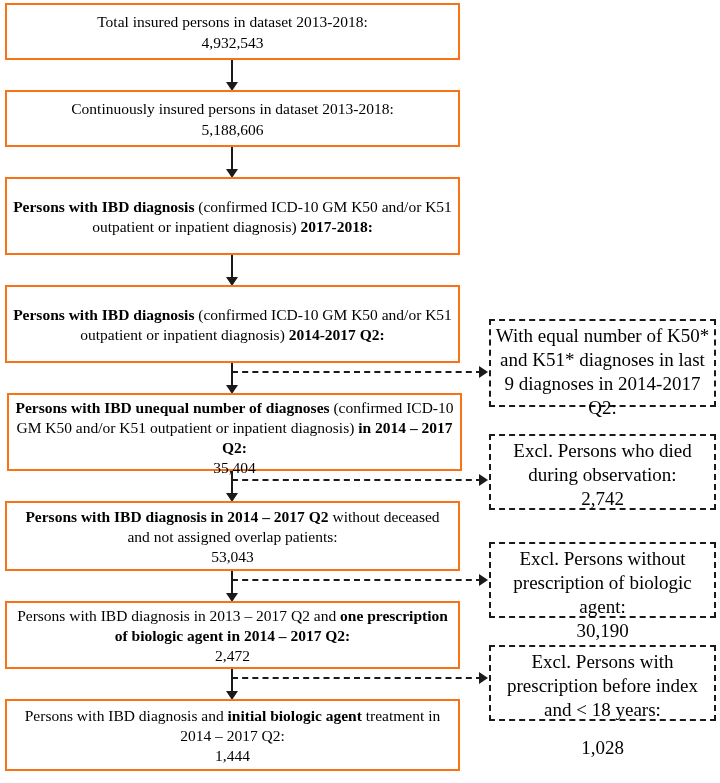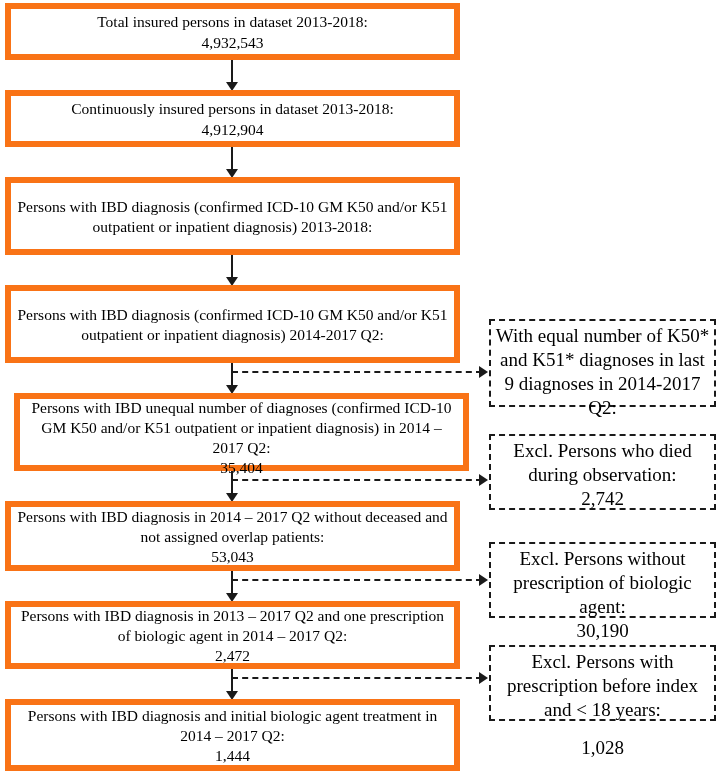--- a/index.html
+++ b/index.html
@@ -17,21 +17,21 @@
     width: 720px;
     height: 783px;
     background: #ffffff;
     overflow: hidden;
   }
 
   
   .node {
     position: absolute;
     box-sizing: border-box;
-    border: 6px solid #f97316;
+    border: 2px solid #f97316;
     background: #ffffff;
     text-align: center;
     font-size: 15.5px;
     line-height: 1.30;
     padding: 4px 6px 2px 6px;
     display: flex;
     flex-direction: column;
     justify-content: center;
     align-items: center;
   }
@@ -49,21 +49,21 @@
     line-height: 1.26;
     padding: 3px 4px;
     display: flex;
     flex-direction: column;
     justify-content: flex-start;
     align-items: center;
   }
   .sidenode .txt { display: block; width: 100%; }
   .sidenode .num { display: block; width: 100%; }
 
-  b, .b { font-weight: normal; }
+  b, .b { font-weight: bold; }
 
   
   .vline {
     position: absolute;
     width: 2px;
     background: #1a1a1a;
   }
   .vhead {
     position: absolute;
     width: 0; height: 0;
@@ -92,29 +92,29 @@
   <div class="node" style="left:5px; top:3px; width:455px; height:57px;">
     <span class="txt">Total insured persons in dataset 2013-2018:</span>
     <span class="num">4,932,543</span>
   </div>
 
   <div class="vline" style="left:231px; top:60px; width:2px; height:25px;"></div>
   <div class="vhead" style="left:226px; top:82px;"></div>
 
   <div class="node" style="left:5px; top:90px; width:455px; height:57px;">
     <span class="txt">Continuously insured persons in dataset 2013-2018:</span>
-    <span class="num">4,912,904</span>
+    <span class="num">5,188,606</span>
   </div>
 
   <div class="vline" style="left:231px; top:147px; width:2px; height:25px;"></div>
   <div class="vhead" style="left:226px; top:169px;"></div>
 
   <div class="node" style="left:5px; top:177px; width:455px; height:78px;">
     <span class="txt">
-      <b>Persons with IBD diagnosis</b><span> (confirmed ICD-10 GM K50 and/or K51 outpatient or inpatient diagnosis) </span><b>2013-2018:</b>
+      <b>Persons with IBD diagnosis</b><span> (confirmed ICD-10 GM K50 and/or K51 outpatient or inpatient diagnosis) </span><b>2017-2018:</b>
     </span>
   </div>
 
   <div class="vline" style="left:231px; top:255px; width:2px; height:25px;"></div>
   <div class="vhead" style="left:226px; top:277px;"></div>
 
   <div class="node" style="left:5px; top:285px; width:455px; height:78px;">
     <span class="txt">
       <b>Persons with IBD diagnosis</b><span> (confirmed ICD-10 GM K50 and/or K51 outpatient or inpatient diagnosis) </span><b>2014-2017 Q2:</b>
     </span>
@@ -124,21 +124,21 @@
   <div class="vhead" style="left:226px; top:385px;"></div>
 
   <div class="hdash" style="left:232px; top:371px; width:250px;"></div>
   <div class="hhead" style="left:479px; top:366px;"></div>
 
   <div class="sidenode" style="left:489px; top:319px; width:227px; height:88px;">
     <span class="txt">With equal number of K50* and K51* diagnoses in last 9 diagnoses in 2014-2017 Q2:</span>
     <span class="num"></span>
   </div>
 
-  <div class="node" style="left:14px; top:393px; width:455px; height:78px;">
+  <div class="node" style="left:7px; top:393px; width:455px; height:78px;">
     <span class="txt">
       <b>Persons with IBD unequal number of diagnoses</b><span> (confirmed ICD-10 GM K50 and/or K51 outpatient or inpatient diagnosis) </span><b>in 2014 – 2017 Q2:</b>
     </span>
     <span class="num" style="margin-bottom:-10px;">35,404</span>
   </div>
 
   <div class="vline" style="left:231px; top:471px; width:2px; height:25px;"></div>
   <div class="vhead" style="left:226px; top:493px;"></div>
 
   <div class="hdash" style="left:232px; top:479px; width:250px;"></div>

